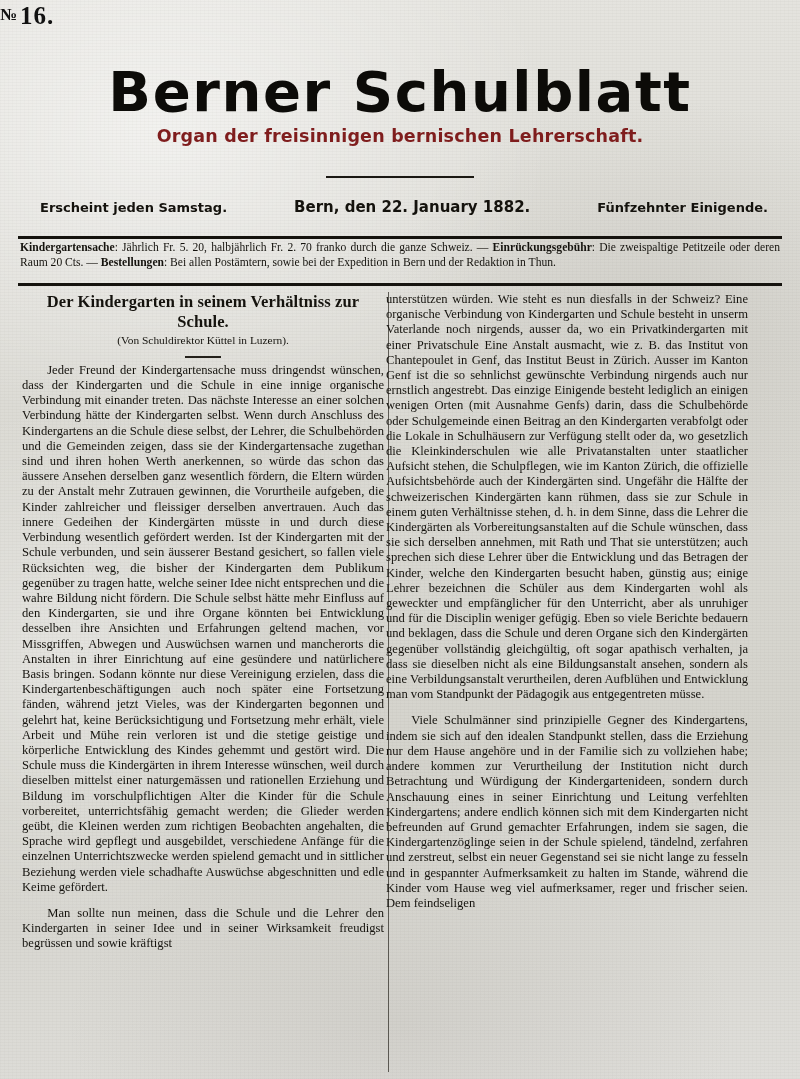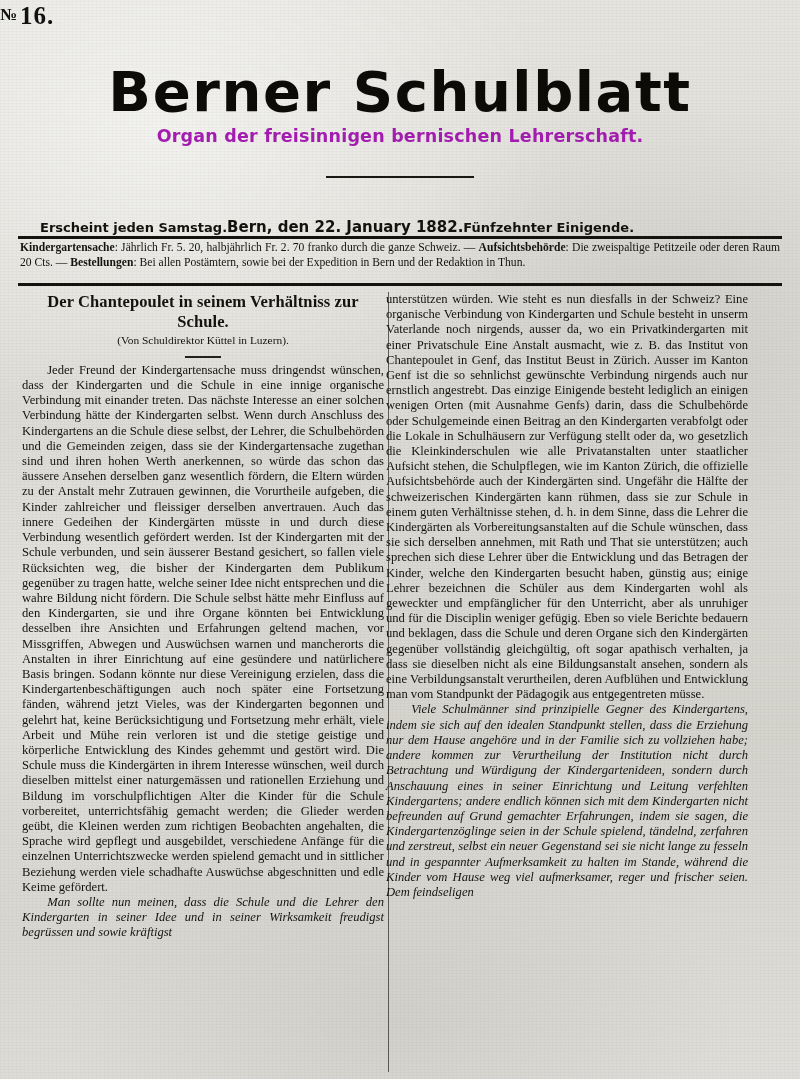--- a/index.html
+++ b/index.html
@@ -52,34 +52,33 @@
     color:#0c0b08;
     transform:scaleX(1.02);
   }
   .subtitle{
     position:absolute;left:0;right:0;top:126px;
     text-align:center;
     font-family:"DejaVu Sans","Liberation Sans",sans-serif;
     font-weight:bold;
     font-size:17.5px;
     letter-spacing:.2px;
-    color:#a21caf;
+    color:#7f1d1d;
   }
   .rule-short{
     position:absolute;left:50%;top:176px;
     width:148px;margin-left:-74px;height:2px;
     background:#1a1813;
   }
   .meta-row{
     position:absolute;left:40px;right:32px;top:198px;
-    display:flex;align-items:baseline;
+    display:flex;justify-content:space-between;align-items:baseline;
     font-family:"DejaVu Sans","Liberation Sans",sans-serif;
     font-weight:bold;font-size:13px;
     color:#14120d;
-    margin-top:20px;
   }
   .meta-row .center{font-size:15px;}
 
   
   .rule-thick{position:absolute;left:18px;right:18px;height:3px;background:#15130e;}
   .rule-thick.top{top:236px;}
   .rule-thick.bot{top:283px;}
   .subscription{
     position:absolute;left:20px;right:20px;top:240px;
     font-family:"Liberation Serif","DejaVu Serif",serif;
@@ -119,21 +118,21 @@
     text-align:center;
     font-size:11.4px;
     margin:0 0 9px 0;
   }
   .byline-rule{
     width:36px;height:1.5px;background:#24211b;
     margin:3px auto 5px auto;
   }
   .col p{margin:0;text-indent:2.0em;}
   .col p.cont{text-indent:0;}
-  .col p + p{margin-top:0;font-style:italic;}
+  .col p + p{margin-top:11px;}
 </style>
 </head>
 <body>
 
 <div class="paper"></div>
 <div class="grain"></div>
 
 <div class="sheet">
 
   <div class="issue-no">
@@ -145,28 +144,28 @@
   <div class="rule-short"></div>
 
   <div class="meta-row">
     <span>Erscheint jeden Samstag.</span>
     <span class="center">Bern, den 22. January 1882.</span>
     <span>Fünfzehnter Einigende.</span>
   </div>
 
   <div class="rule-thick top"></div>
   <div class="subscription">
-    <b>Kindergartensache</b><span>: Jährlich Fr. 5. 20, halbjährlich Fr. 2. 70 franko durch die ganze Schweiz. — </span><b>Aufsichtsbehörde</b><span>: Die zweispaltige Petitzeile oder deren Raum 20 Cts. — </span><b>Bestellungen</b><span>: Bei allen Postämtern, sowie bei der Expedition in Bern und der Redaktion in Thun.</span>
+    <b>Kindergartensache</b><span>: Jährlich Fr. 5. 20, halbjährlich Fr. 2. 70 franko durch die ganze Schweiz. — </span><b>Einrückungsgebühr</b><span>: Die zweispaltige Petitzeile oder deren Raum 20 Cts. — </span><b>Bestellungen</b><span>: Bei allen Postämtern, sowie bei der Expedition in Bern und der Redaktion in Thun.</span>
   </div>
   <div class="rule-thick bot"></div>
 
   <div class="col-rule"></div>
 
   <div class="col left">
-    <h1 class="art-title">Der Chantepoulet in seinem Verhältniss zur Schule.</h1>
+    <h1 class="art-title">Der Kindergarten in seinem Verhältniss zur Schule.</h1>
     <div class="byline">(Von Schuldirektor Küttel in Luzern).</div>
     <div class="byline-rule"></div>
     <p>Jeder Freund der Kindergartensache muss dringendst wünschen, dass der Kindergarten und die Schule in eine innige organische Verbindung mit einander treten. Das nächste Interesse an einer solchen Verbindung hätte der Kindergarten selbst. Wenn durch Anschluss des Kindergartens an die Schule diese selbst, der Lehrer, die Schulbehörden und die Gemeinden zeigen, dass sie der Kindergartensache zugethan sind und ihren hohen Werth anerkennen, so würde das schon das äussere Ansehen derselben ganz wesentlich fördern, die Eltern würden zu der Anstalt mehr Zutrauen gewinnen, die Vorurtheile aufgeben, die Kinder zahlreicher und fleissiger derselben anvertrauen. Auch das innere Gedeihen der Kindergärten müsste in und durch diese Verbindung wesentlich gefördert werden. Ist der Kindergarten mit der Schule verbunden, und sein äusserer Bestand gesichert, so fallen viele Rücksichten weg, die bisher der Kindergarten dem Publikum gegenüber zu tragen hatte, welche seiner Idee nicht entsprechen und die wahre Bildung nicht fördern. Die Schule selbst hätte mehr Einfluss auf den Kindergarten, sie und ihre Organe könnten bei Entwicklung desselben ihre Ansichten und Erfahrungen geltend machen, vor Missgriffen, Abwegen und Auswüchsen warnen und mancherorts die Anstalten in ihrer Einrichtung auf eine gesündere und natürlichere Basis bringen. Sodann könnte nur diese Vereinigung erzielen, dass die Kindergartenbeschäftigungen auch noch später eine Fortsetzung fänden, während jetzt Vieles, was der Kindergarten begonnen und gelehrt hat, keine Berücksichtigung und Fortsetzung mehr erhält, viele Arbeit und Mühe rein verloren ist und die stetige geistige und körperliche Entwicklung des Kindes gehemmt und gestört wird. Die Schule muss die Kindergärten in ihrem Interesse wünschen, weil durch dieselben mittelst einer naturgemässen und rationellen Erziehung und Bildung im vorschulpflichtigen Alter die Kinder für die Schule vorbereitet, unterrichtsfähig gemacht werden; die Glieder werden geübt, die Kleinen werden zum richtigen Beobachten angehalten, die Sprache wird gepflegt und ausgebildet, verschiedene Anfänge für die einzelnen Unterrichtszwecke werden spielend gemacht und in sittlicher Beziehung werden viele schadhafte Auswüchse abgeschnitten und edle Keime gefördert.</p>
     <p>Man sollte nun meinen, dass die Schule und die Lehrer den Kindergarten in seiner Idee und in seiner Wirksamkeit freudigst begrüssen und sowie kräftigst</p>
   </div>
 
   <div class="col right">
     <p class="cont">unterstützen würden. Wie steht es nun diesfalls in der Schweiz? Eine organische Verbindung von Kindergarten und Schule besteht in unserm Vaterlande noch nirgends, ausser da, wo ein Privatkindergarten mit einer Privatschule Eine Anstalt ausmacht, wie z. B. das Institut von Chantepoulet in Genf, das Institut Beust in Zürich. Ausser im Kanton Genf ist die so sehnlichst gewünschte Verbindung nirgends auch nur ernstlich angestrebt. Das einzige Einigende besteht lediglich an einigen wenigen Orten (mit Ausnahme Genfs) darin, dass die Schulbehörde oder Schulgemeinde einen Beitrag an den Kindergarten verabfolgt oder die Lokale in Schulhäusern zur Verfügung stellt oder da, wo gesetzlich die Kleinkinderschulen wie alle Privatanstalten unter staatlicher Aufsicht stehen, die Schulpflegen, wie im Kanton Zürich, die offizielle Aufsichtsbehörde auch der Kindergärten sind. Ungefähr die Hälfte der schweizerischen Kindergärten kann rühmen, dass sie zur Schule in einem guten Verhältnisse stehen, d. h. in dem Sinne, dass die Lehrer die Kindergärten als Vorbereitungsanstalten auf die Schule wünschen, dass sie sich derselben annehmen, mit Rath und That sie unterstützen; auch sprechen sich diese Lehrer über die Entwicklung und das Betragen der Kinder, welche den Kindergarten besucht haben, günstig aus; einige Lehrer bezeichnen die Schüler aus dem Kindergarten wohl als geweckter und empfänglicher für den Unterricht, aber als unruhiger und für die Disciplin weniger gefügig. Eben so viele Berichte bedauern und beklagen, dass die Schule und deren Organe sich den Kindergärten gegenüber vollständig gleichgültig, oft sogar apathisch verhalten, ja dass sie dieselben nicht als eine Bildungsanstalt ansehen, sondern als eine Verbildungsanstalt verurtheilen, deren Aufblühen und Entwicklung man vom Standpunkt der Pädagogik aus entgegentreten müsse.</p>
     <p>Viele Schulmänner sind prinzipielle Gegner des Kindergartens, indem sie sich auf den idealen Standpunkt stellen, dass die Erziehung nur dem Hause angehöre und in der Familie sich zu vollziehen habe; andere kommen zur Verurtheilung der Institution nicht durch Betrachtung und Würdigung der Kindergartenideen, sondern durch Anschauung eines in seiner Einrichtung und Leitung verfehlten Kindergartens; andere endlich können sich mit dem Kindergarten nicht befreunden auf Grund gemachter Erfahrungen, indem sie sagen, die Kindergartenzöglinge seien in der Schule spielend, tändelnd, zerfahren und zerstreut, selbst ein neuer Gegenstand sei sie nicht lange zu fesseln und in gespannter Aufmerksamkeit zu halten im Stande, während die Kinder vom Hause weg viel aufmerksamer, reger und frischer seien. Dem feindseligen</p>
   </div>

